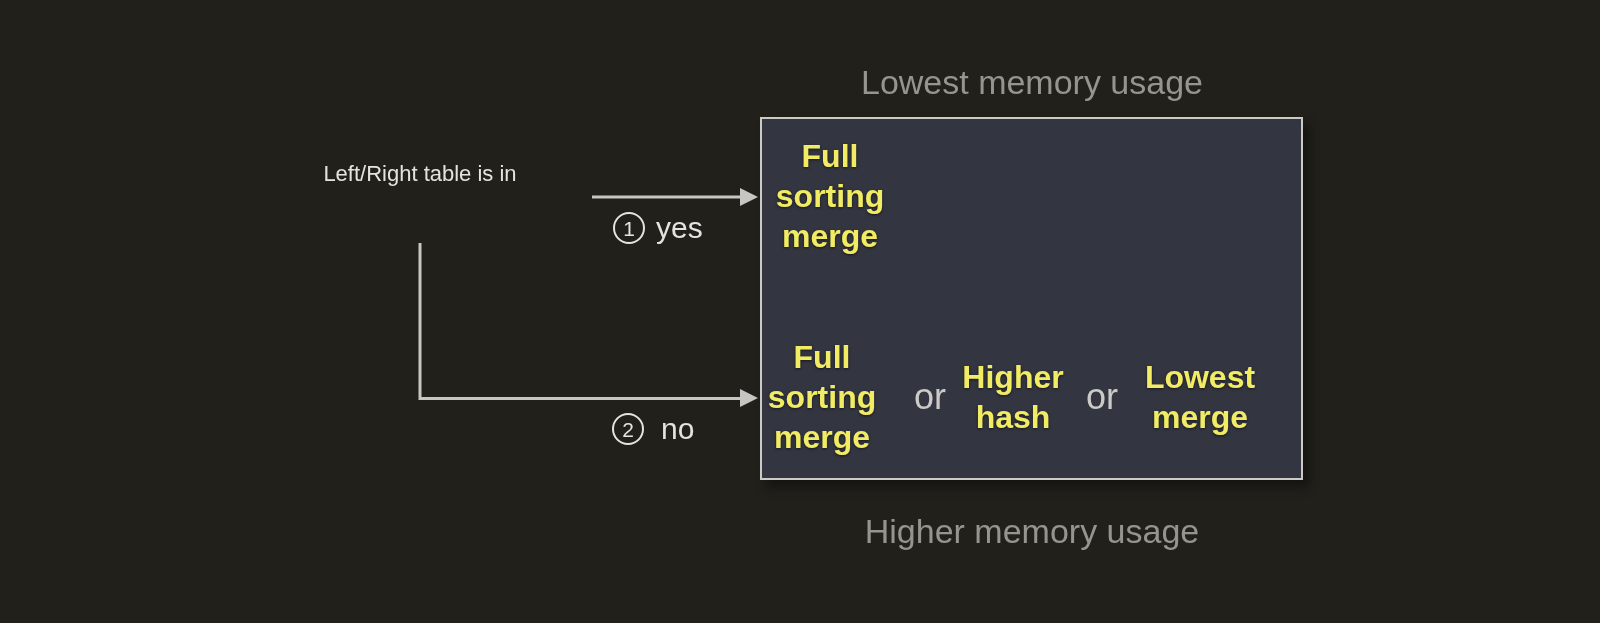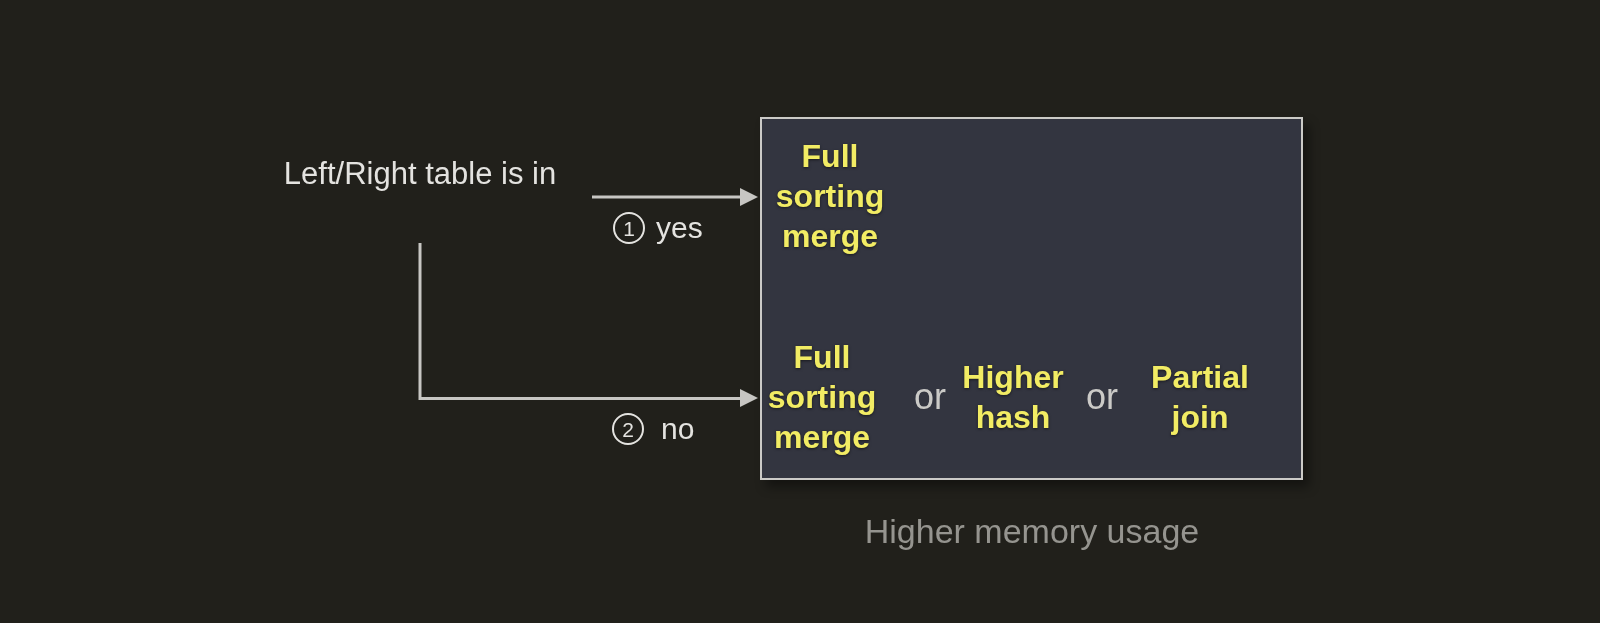--- a/index.html
+++ b/index.html
@@ -30,21 +30,21 @@
     position: absolute;
     left: 0;
     top: 0;
   }
   .question {
     position: absolute;
     left: 240px;
     top: 153px;
     width: 360px;
     text-align: center;
-    font-size: 31px;
+    font-size: 22px;
     line-height: 41px;
     color: var(--text_primary);
   }
   .branch-label {
     position: absolute;
     display: flex;
     align-items: center;
     font-size: 30px;
     color: var(--text_primary);
   }
@@ -126,29 +126,30 @@
   <div class="branch-label yes">
     <span class="circ">1</span>
     <span>yes</span>
   </div>
 
   <div class="branch-label no">
     <span class="circ">2</span>
     <span>no</span>
   </div>
 
+  <div class="caption caption-top">Lowest memory usage</div>
 
   <div class="algo-box">
     <div class="row row-sorted">
       <div class="algo" style="left:3px; width:130px;">Full sorting merge</div>
     </div>
     <div class="row row-unsorted">
       <div class="algo" style="left:0px; width:120px;">Full sorting merge</div>
       <div class="or" style="left:148px; width:40px;">or</div>
       <div class="algo" style="left:186px; width:130px;">Higher hash</div>
       <div class="or" style="left:320px; width:40px;">or</div>
-      <div class="algo" style="left:373px; width:130px;">Partial join</div>
+      <div class="algo" style="left:373px; width:130px;">Lowest merge</div>
     </div>
   </div>
 
   <div class="caption caption-bottom">Higher memory usage</div>
 
 </div>
 
 </body></html>

